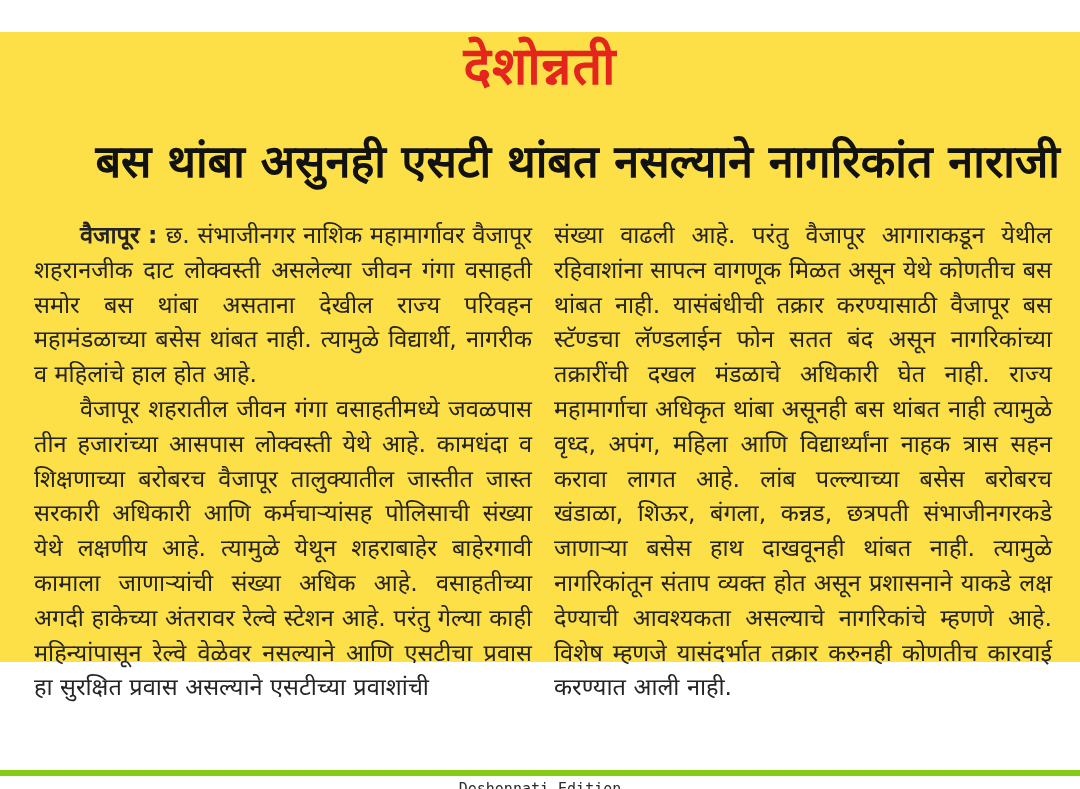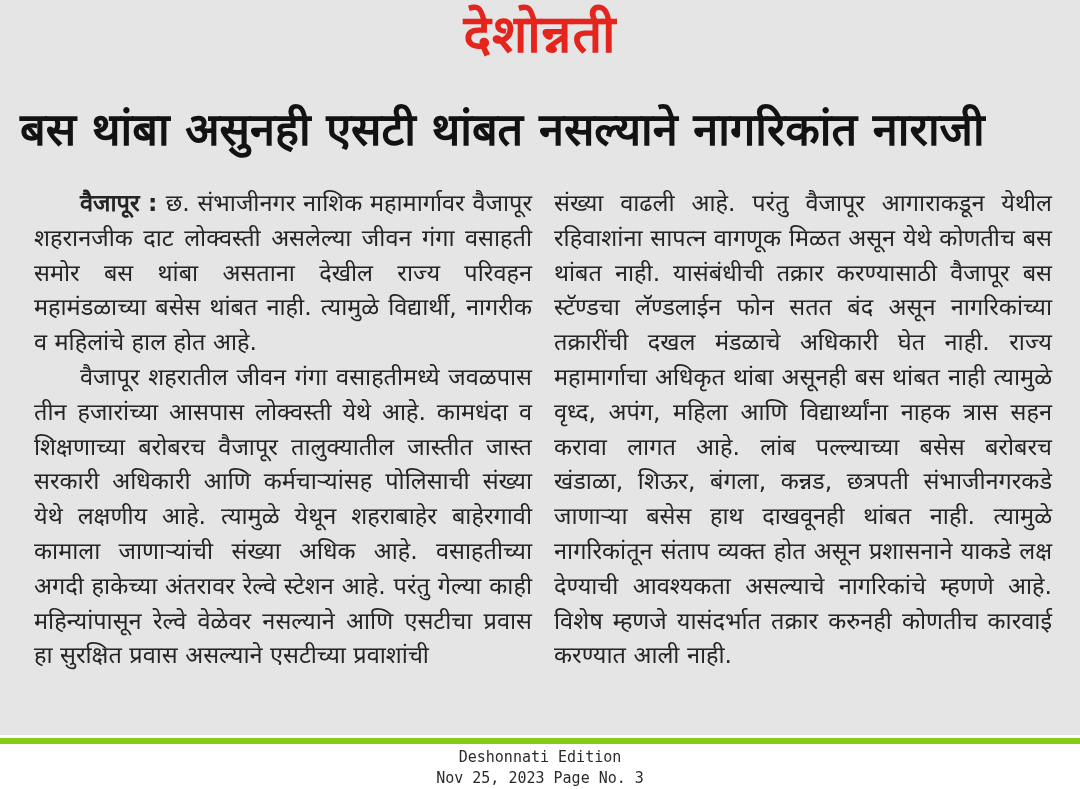--- a/index.html
+++ b/index.html
@@ -4,38 +4,39 @@
 <style>
   * { margin: 0; padding: 0; box-sizing: border-box; }
   html, body {
     width: 1080px; height: 789px;
     background: #ffffff;
     overflow: hidden;
     font-family: "DejaVu Sans", "Liberation Sans", sans-serif;
   }
   .page {
     position: relative;
-    width: 1080px; height: 735px;
-    background: #e5e5e5;
+    width: 1080px; height: 630px;
+    background: #fde047;
+    margin-top: 32px;
   }
   .masthead {
     text-align: center;
     padding-top: 2px;
     height: 72px;
   }
   .masthead-title {
     display: inline-block;
     color: #e4251e;
     font-size: 52px;
     font-weight: 700;
     line-height: 64px;
     letter-spacing: 1px;
   }
   .headline {
-    text-align: left;
+    text-align: right;
     font-size: 45px;
     font-weight: 700;
     color: #121212;
     line-height: 60px;
     margin-top: 28px;
     letter-spacing: 0px;
     padding: 0 20px;
   }
   .article {
     display: flex;

